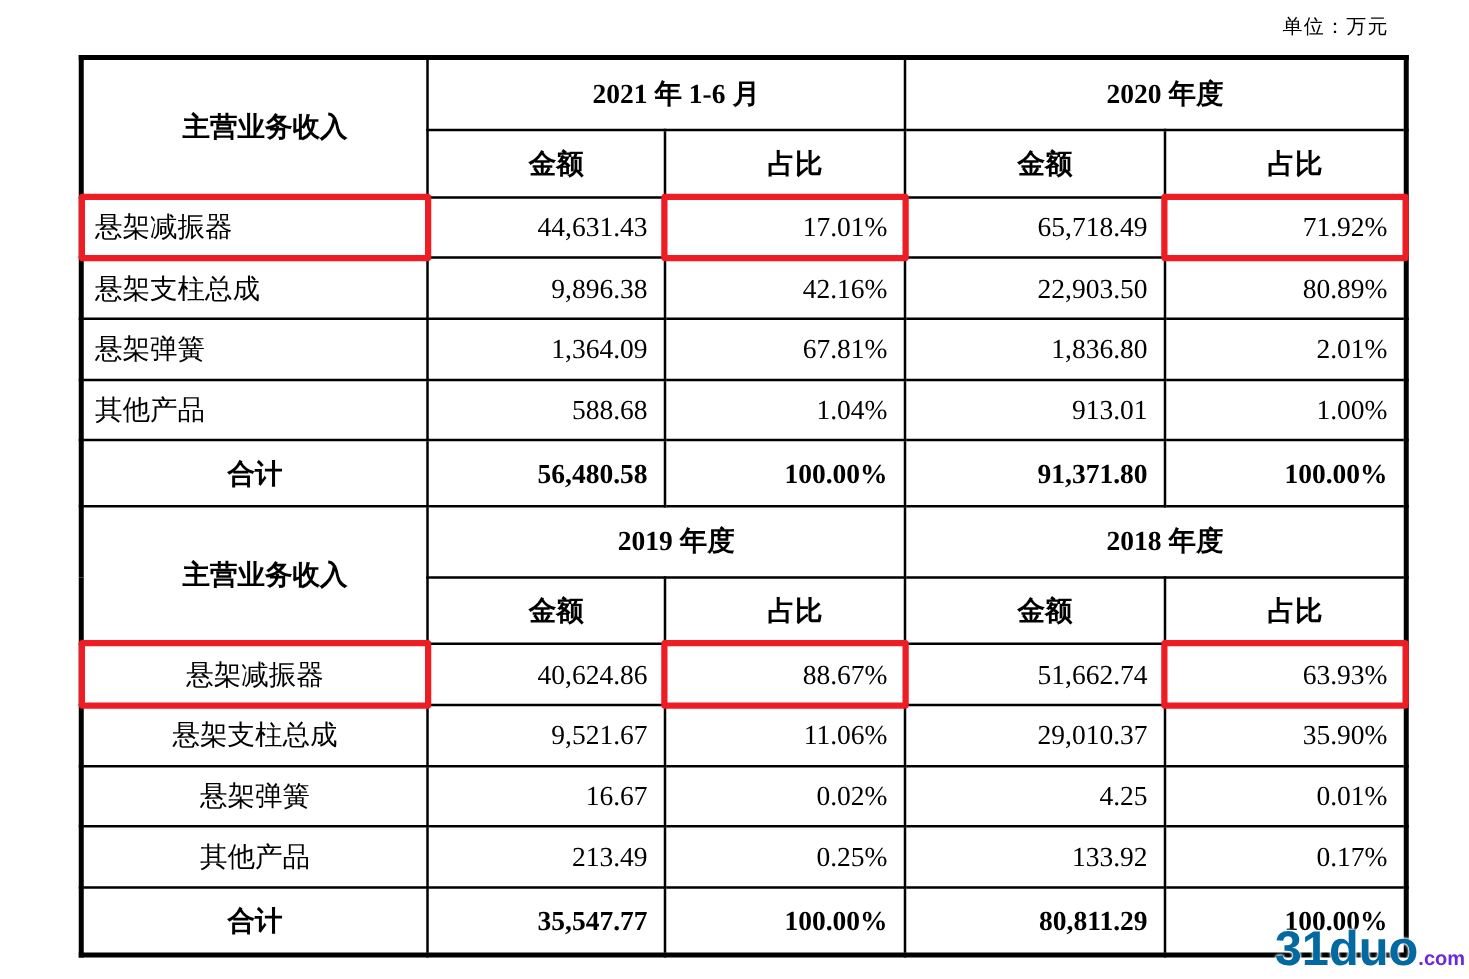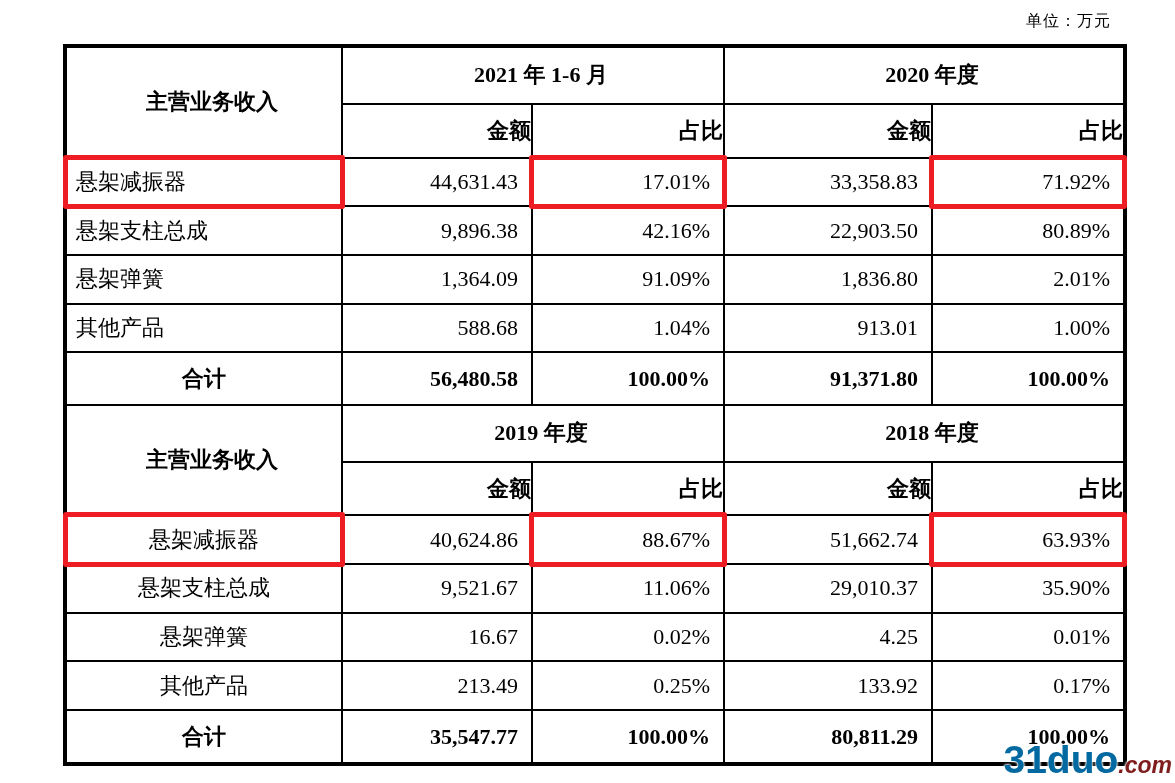--- a/index.html
+++ b/index.html
@@ -28,30 +28,30 @@
   .num{text-align:right;padding-right:13px;}
   .stub-left{text-align:left;padding-left:9px;}
   .bold{font-weight:bold;}
   td.rel{position:relative;}
   .hl-box{
     position:absolute;left:-4px;right:-4px;top:-4px;bottom:-4px;
     border:5px solid #ee1c23;border-radius:3px;
     pointer-events:none;z-index:5;
   }
   
-  .rh-y1 td{height:54px;} .rh-s1 td{height:51px;text-align:right;}
+  .rh-y1 td{height:54px;} .rh-s1 td{height:51px;}
   .rh-d  td{height:46px;} .rh-t  td{height:50px;}
   .watermark{
     position:absolute;right:3px;bottom:1px;z-index:10;
     font-family:"Liberation Sans","DejaVu Sans",sans-serif;
     font-weight:bold;white-space:nowrap;
     text-shadow:0 0 2px #fff,0 0 2px #fff,0 0 3px #fff;
   }
   .wm-brand{color:#0369a1;font-size:39px;}
-  .wm-suffix{color:#7f1d1d;font-size:23px;font-style:italic;}
+  .wm-suffix{color:#6d28d9;font-size:16px;}
 </style>
 </head>
 <body>
 
 <div class="unit-label">单位：万元</div>
 
 <table class="revenue">
   <colgroup>
     <col style="width:277px">
       <col style="width:190px">
@@ -76,37 +76,37 @@
   <tr class="rh-d">
     <td class="stub-left rel">
       <span>悬架减振器</span>
       <span class="hl-box"></span>
     </td>
     <td class="num">44,631.43</td>
     <td class="num rel">
       <span>17.01%</span>
       <span class="hl-box"></span>
     </td>
-    <td class="num">33,358.83</td>
+    <td class="num">65,718.49</td>
     <td class="num rel">
       <span>71.92%</span>
       <span class="hl-box"></span>
     </td>
   </tr>
   <tr class="rh-d">
     <td class="stub-left">悬架支柱总成</td>
     <td class="num">9,896.38</td>
     <td class="num">42.16%</td>
     <td class="num">22,903.50</td>
     <td class="num">80.89%</td>
   </tr>
   <tr class="rh-d">
     <td class="stub-left">悬架弹簧</td>
     <td class="num">1,364.09</td>
-    <td class="num">91.09%</td>
+    <td class="num">67.81%</td>
     <td class="num">1,836.80</td>
     <td class="num">2.01%</td>
   </tr>
   <tr class="rh-d">
     <td class="stub-left">其他产品</td>
     <td class="num">588.68</td>
     <td class="num">1.04%</td>
     <td class="num">913.01</td>
     <td class="num">1.00%</td>
   </tr>

